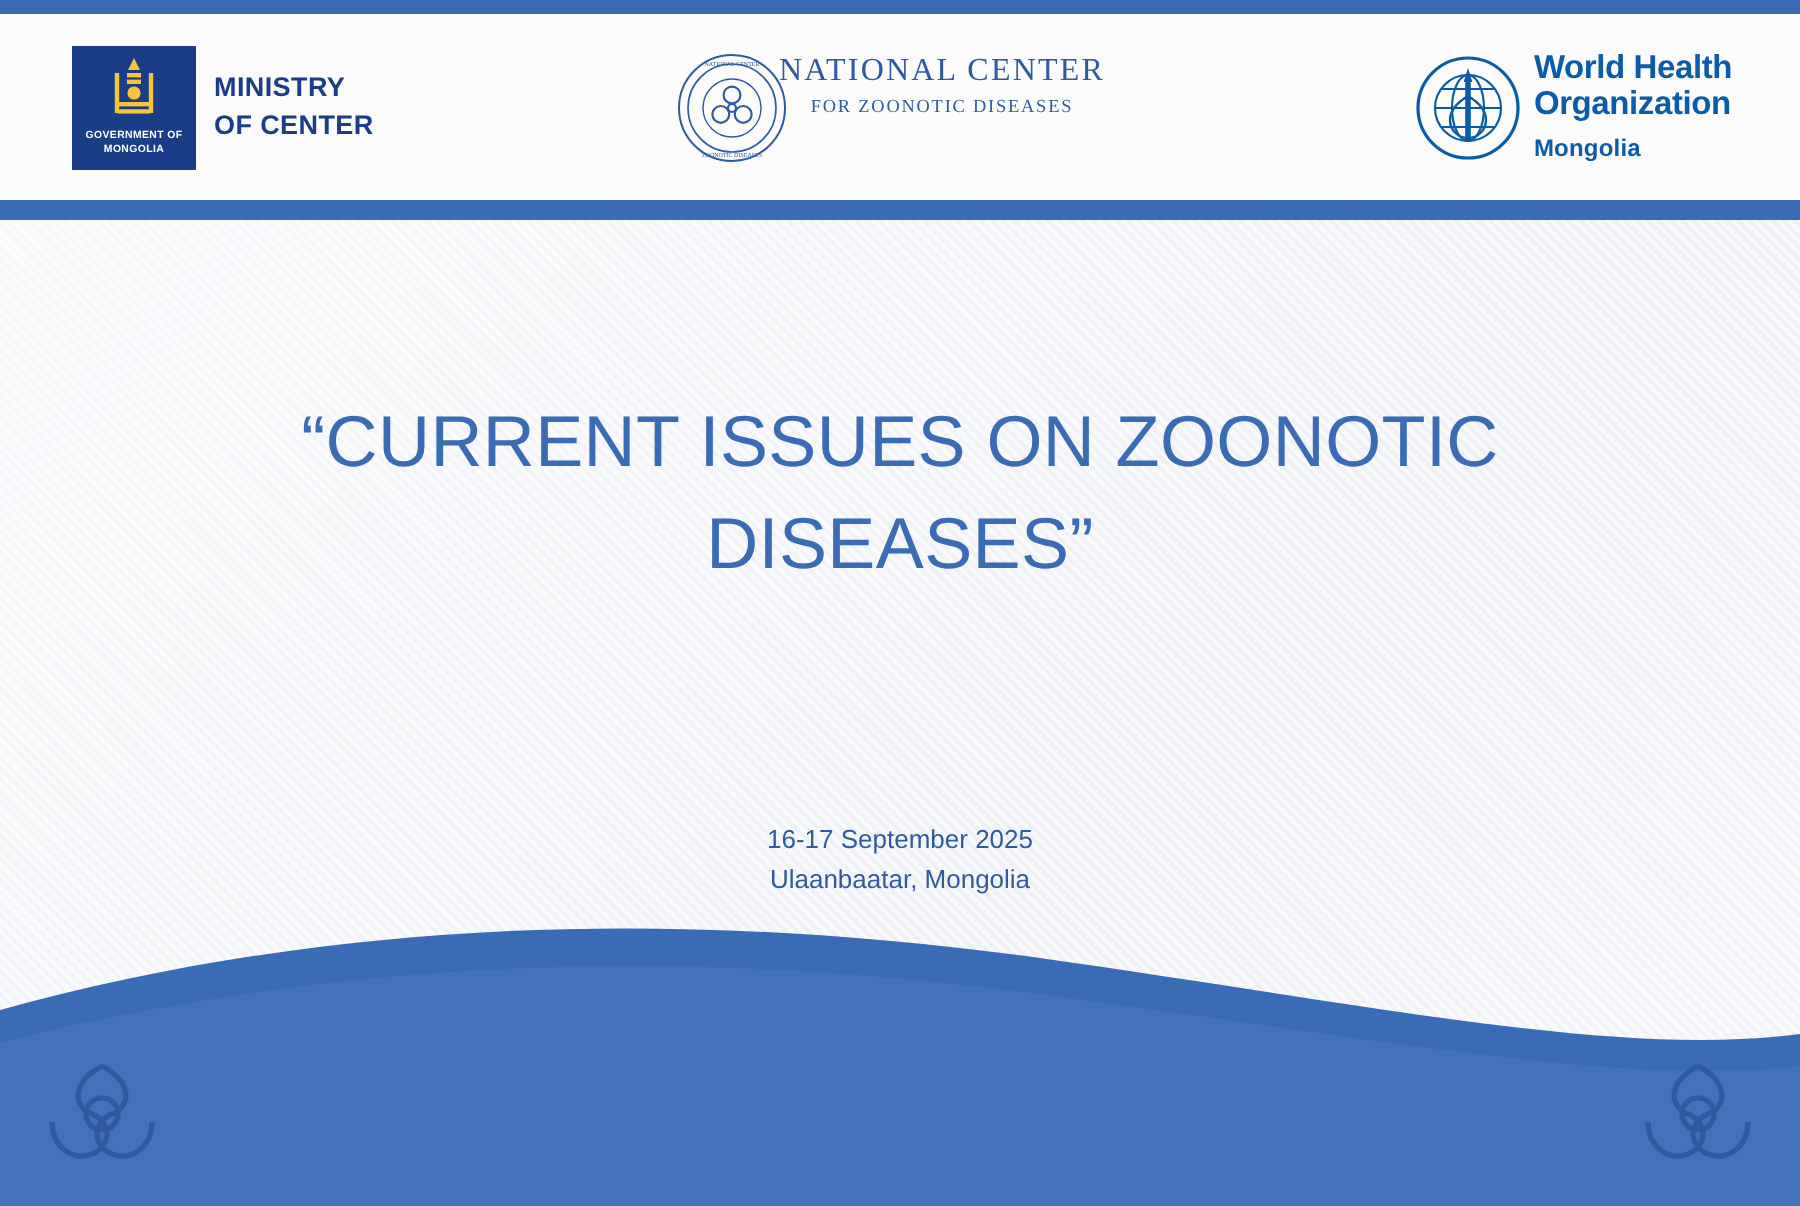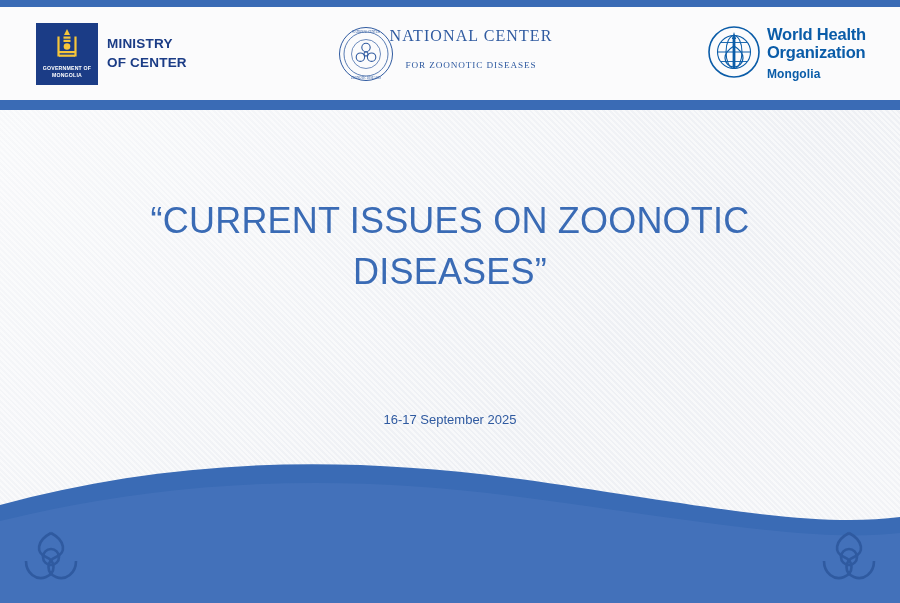--- a/index.html
+++ b/index.html
@@ -111,25 +111,26 @@
   }
   .nczd-line1 {
     font-family: "Liberation Serif", serif;
     font-size: 16px;
     letter-spacing: 1.1px;
   }
   .nczd-line2 {
     font-family: "Liberation Serif", serif;
     font-size: 9.2px;
     letter-spacing: 0.9px;
-    margin-top: 14px;
+    margin-top: 2px;
   }
   
   .who-logo {
     display: flex;
+    align-items: center;
   }
   .who-emblem {
     width: 52px;
     height: 52px;
     position: relative;
   }
   .who-text {
     margin-left: 7px;
     color: #0a5ca8;
   }
@@ -301,20 +302,21 @@
   <div class="header-divider"></div>
 
   <div class="body-area">
 
     <div class="title-block">
       <div class="title-main">“CURRENT ISSUES ON ZOONOTIC DISEASES”</div>
     </div>
 
     <div class="meta-block">
       <div>16-17 September 2025</div>
+      <div>Ulaanbaatar, Mongolia</div>
     </div>
 
     <svg class="wave" viewBox="0 0 900 160" preserveAspectRatio="none">
       <path d="M0,62 C160,18 330,10 520,36 C690,60 810,86 900,74 L900,160 L0,160 Z" fill="#3a6bb5"></path>
       <path d="M0,78 C170,36 340,30 520,54 C700,78 815,100 900,90 L900,160 L0,160 Z" fill="#4a77bd" opacity="0.55"></path>
     </svg>
 
     <svg class="corner-orn left" viewBox="0 0 70 58">
       <g fill="none" stroke="#2f5aa0" stroke-width="2.6">
         <path d="M35 6 C20 14 20 26 30 30 C40 34 40 46 30 50 C20 54 10 46 10 34"></path>

